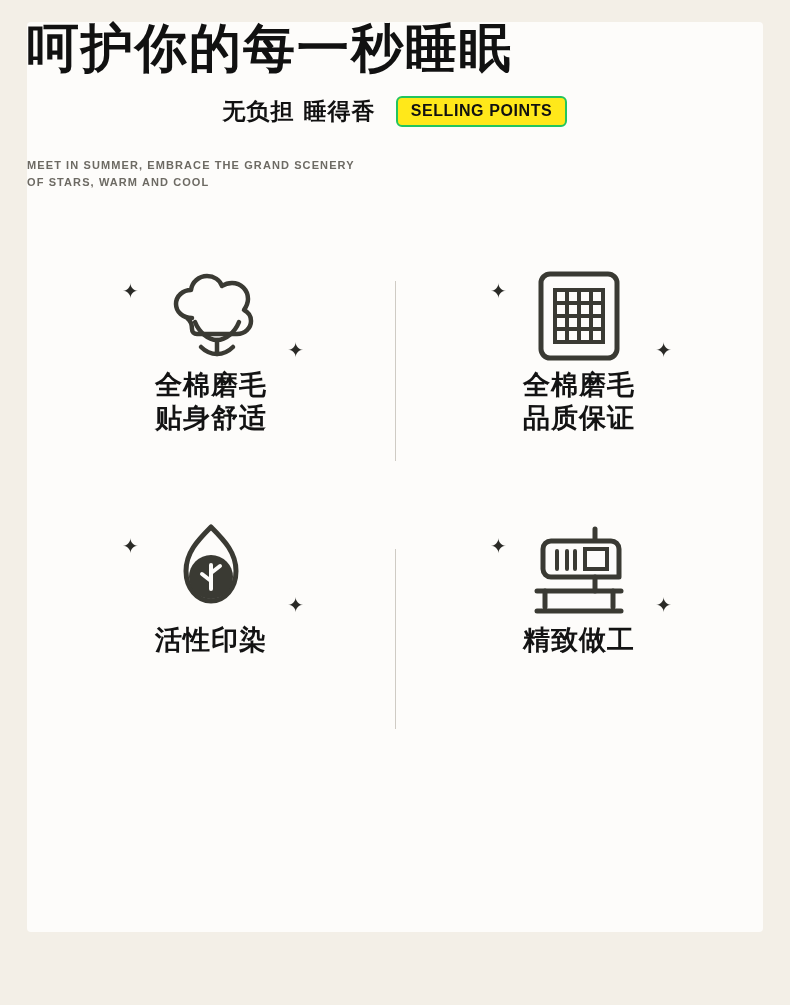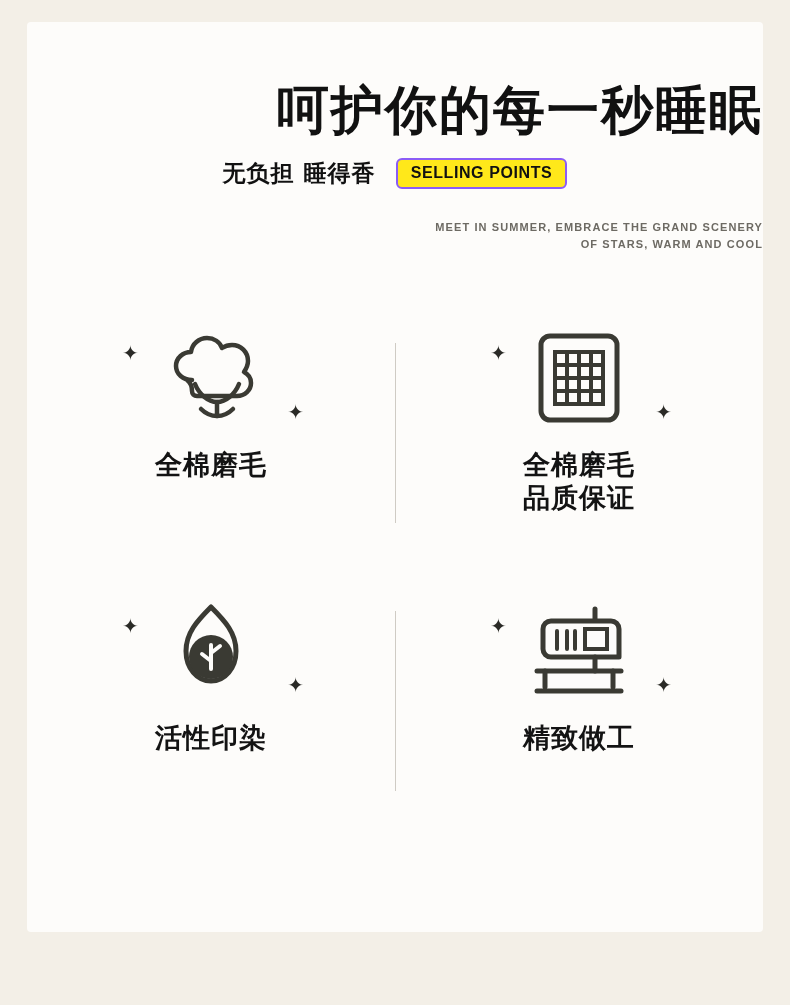--- a/index.html
+++ b/index.html
@@ -18,22 +18,21 @@
     left: 27px;
     top: 22px;
     width: 736px;
     height: 910px;
     background: #fdfcfa;
     border-radius: 4px;
   }
 
   
   .header {
-    padding-top: 62px;
-    text-align: right;
+    text-align: left;
   }
   .main-title {
     font-family: "DejaVu Sans", sans-serif;
     font-weight: bold;
     font-size: 52px;
     letter-spacing: 2px;
     color: #111111;
     line-height: 1;
     margin: 0;
   }
@@ -46,21 +45,21 @@
   }
   .sub-cn {
     font-family: "DejaVu Sans", sans-serif;
     font-weight: bold;
     font-size: 23px;
     color: #111111;
     letter-spacing: 1px;
   }
   .badge {
     background: #ffe81a;
-    border: 2px solid #8b5cf6;
+    border: 2px solid #22c55e;
     border-radius: 6px;
     padding: 5px 13px 6px 13px;
     font-family: "Liberation Sans", sans-serif;
     font-weight: bold;
     font-size: 16px;
     letter-spacing: 0.6px;
     color: #111111;
     line-height: 1;
   }
   .en-line {
@@ -116,21 +115,20 @@
     left: 6px;
     top: 18px;
     font-size: 20px;
   }
   .sparkle.right {
     right: 2px;
     bottom: 8px;
     font-size: 20px;
   }
   .cell-label {
-    margin-top: 18px;
     font-family: "DejaVu Sans", sans-serif;
     font-weight: bold;
     font-size: 27px;
     line-height: 33px;
     color: #131313;
     text-align: center;
     letter-spacing: 1px;
   }
   svg { display: block; }
 </style>
@@ -163,20 +161,21 @@
         <span class="sparkle right">✦</span>
         <svg width="108" height="100" viewBox="0 0 108 100" fill="none">
           <path d="M35 52c-9 0-16-6-16-14s7-14 15-14c1-8 8-14 16-14 7 0 13 4 15 10 3-2 6-3 10-3 9 0 16 7 16 16 0 4-2 8-4 11 4 2 7 6 7 11 0 7-6 13-14 13H40c-3 0-5-2-5-5 0-5-1-8-5-11z" stroke="#3a3a33" stroke-width="4.5" stroke-linejoin="round" stroke-linecap="round"></path>
           <path d="M38 56c4 10 13 18 22 18s18-8 22-18" stroke="#3a3a33" stroke-width="4.5" stroke-linecap="round" stroke-linejoin="round"></path>
           <path d="M60 74v14" stroke="#3a3a33" stroke-width="4.5" stroke-linecap="round"></path>
           <path d="M60 88c-7 0-12-3-16-7M60 88c7 0 12-3 16-7" stroke="#3a3a33" stroke-width="4.5" stroke-linecap="round"></path>
         </svg>
       </div>
       <div class="cell-label">
         <div>全棉磨毛</div>
+        <div>贴身舒适</div>
       </div>
     </div>
 
     <div class="cell">
       <div class="icon-wrap">
         <span class="sparkle left">✦</span>
         <span class="sparkle right">✦</span>
         <svg width="92" height="96" viewBox="0 0 92 96" fill="none">
           <rect x="8" y="6" width="76" height="84" rx="9" stroke="#3a3a33" stroke-width="5"></rect>
           <rect x="22" y="22" width="48" height="52" stroke="#3a3a33" stroke-width="4"></rect>

